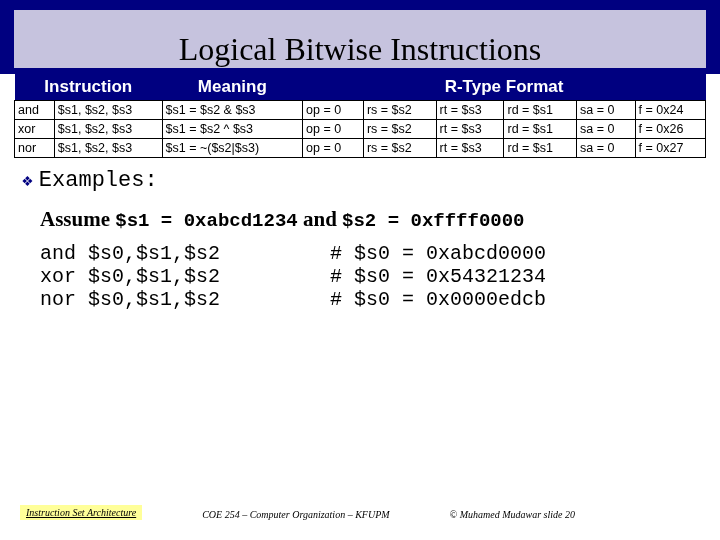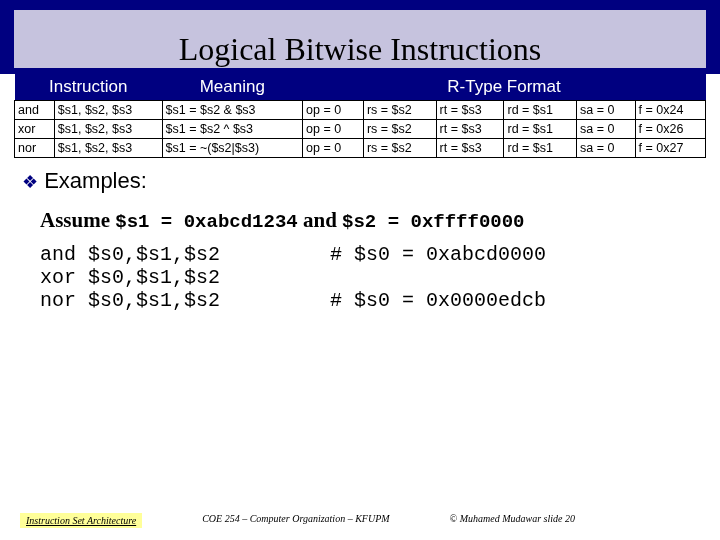--- a/index.html
+++ b/index.html
@@ -30,38 +30,38 @@
   }
   .tbl{
     border-collapse:collapse;
     width:calc(100% - 28px);
     margin:0 14px;
     table-layout:fixed;
   }
   .tbl th{
     background:#000080;
     color:#fff;
-    font-weight:400;
+    font-weight:700;
     font-size:17px;
     padding:3px 4px;
     text-align:center;
     font-family:Arial,sans-serif;
   }
   .tbl td{
     border:1px solid #000;
     font-size:12.5px;
     padding:2px 3px;
     font-family:Arial,sans-serif;
     white-space:nowrap;
     text-align:left;
   }
   .tbl td.c{text-align:left}
   .examples{
     padding:10px 22px 0 22px;
-    font-family:Liberation Sans, sans-serif;
+    font-family:Liberation Mono, monospace;
     font-size:22px;
   }
   .bullet{
     color:#000080;
     font-size:18px;
     margin-right:6px;
   }
   .assume{
     font-family:"Times New Roman",serif;
     font-size:21px;
@@ -79,24 +79,24 @@
     display:flex;
     margin:0 0;
     font-family:"Courier New",monospace;
     font-size:20px;
     gap:20px;
   }
   .ex-left{width:270px}
   .ex-right{flex:1}
   .footer{
     position:absolute;
-    bottom:5px;left:0;right:0;
+    bottom:20px;left:0;right:0;
     height:22px;
     display:flex;
-    align-items:flex-start;
+    align-items:flex-end;
     font-size:10px;
     font-family:Arial,sans-serif;
   }
   .footer .f1{
     background:#ffff99;
     padding:2px 6px;
     margin-left:20px;
     font-style:italic;
     text-decoration:underline;
     font-family:"Times New Roman",serif;
@@ -183,20 +183,21 @@
   <span>Assume </span><span class="mono">$s1 = 0xabcd1234</span><span> and </span><span class="mono">$s2 = 0xffff0000</span>
 </div>
 
 <div class="ex-list">
   <div class="ex-row">
     <div class="ex-left">and $s0,$s1,$s2</div>
     <div class="ex-right"># $s0 = 0xabcd0000</div>
   </div>
   <div class="ex-row">
     <div class="ex-left">xor $s0,$s1,$s2</div>
+    <div class="ex-right"># $s0 = 0x54321234</div>
   </div>
   <div class="ex-row">
     <div class="ex-left">nor $s0,$s1,$s2</div>
     <div class="ex-right"># $s0 = 0x0000edcb</div>
   </div>
 </div>
 
 <div class="footer">
   <span class="f1">Instruction Set Architecture</span>
   <span class="f2">COE 254 – Computer Organization – KFUPM</span>

